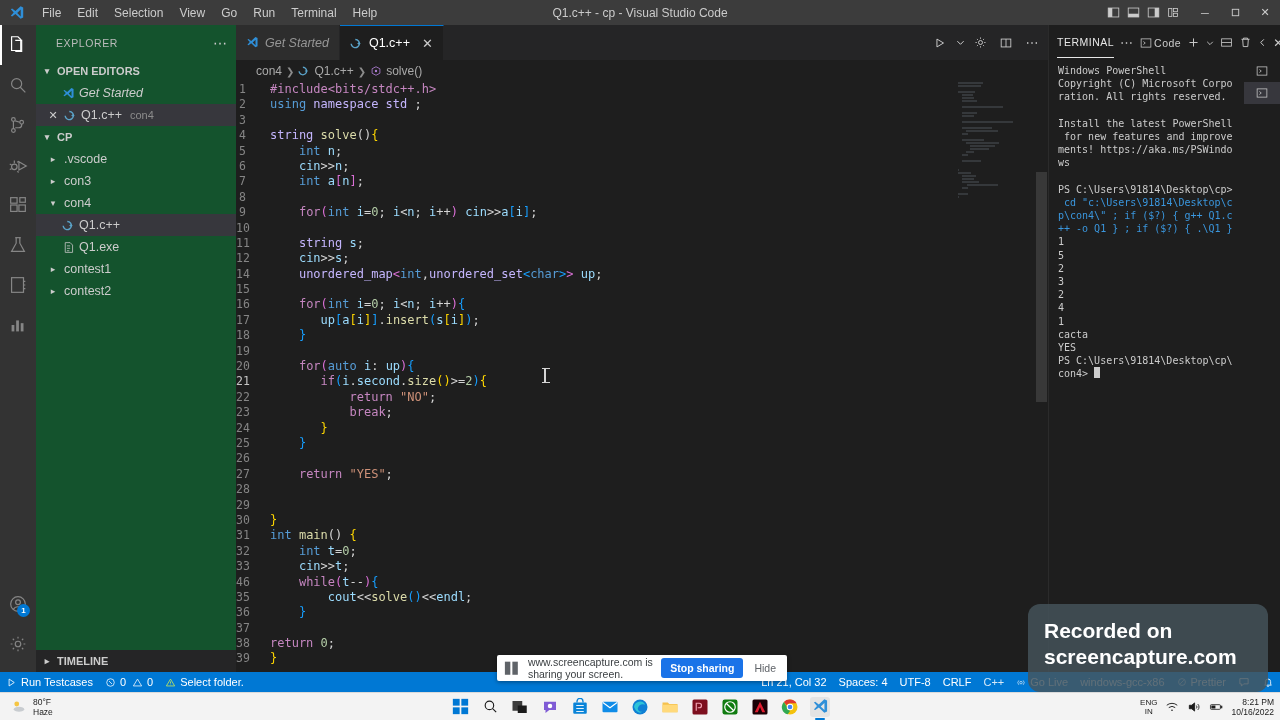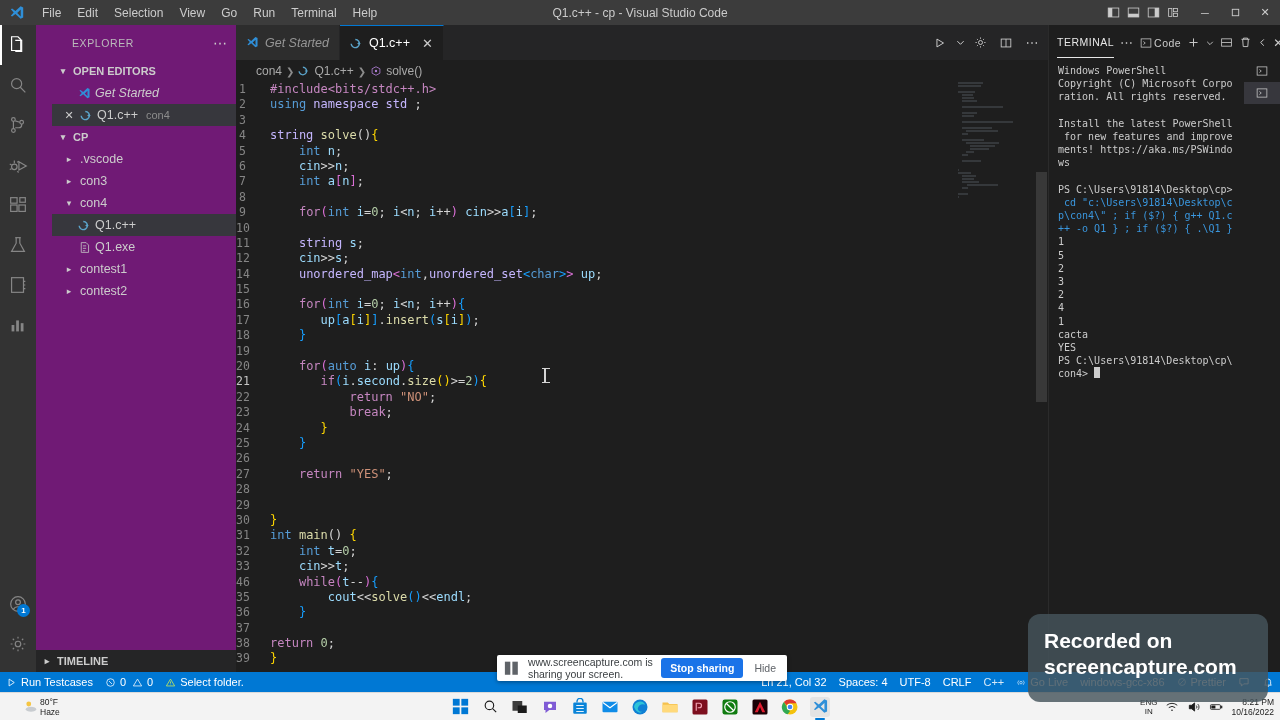--- a/index.html
+++ b/index.html
@@ -46,21 +46,21 @@
   .act-spacer { flex: 1; }
   .badge {
     position: absolute; right: 6px; bottom: 7px; background: #0078d4; color: #fff;
     font-size: 8px; border-radius: 8px; min-width: 13px; height: 13px;
     display: flex; align-items: center; justify-content: center; font-weight: bold;
   }
 
   
   .sidebar {
     position: absolute; top: 25px; left: 36px; width: 200px; height: 647px;
-    background: #701a75; color: #cccccc; font-size: 12px; padding-left: 16px;
+    background: #14532d; color: #cccccc; font-size: 12px;
   }
   .sb-header {
     height: 35px; display: flex; align-items: center; justify-content: space-between;
     padding: 0 8px 0 20px; font-size: 10.5px; letter-spacing: .6px; color: #bbbbbb;
   }
   .sb-dots { color: #ccc; font-size: 14px; letter-spacing: 1px; }
   .sect-header {
     height: 22px; display: flex; align-items: center; gap: 3px;
     font-size: 11px; font-weight: bold; color: #cccccc; padding-left: 4px;
   }
@@ -210,34 +210,34 @@
   }
   .share-pause { color: #5f6368; font-size: 11px; letter-spacing: -1px; }
   .share-stop {
     background: #1a73e8; color: #fff; border-radius: 3px; padding: 4px 9px;
     font-size: 10.5px; font-weight: bold;
   }
   .share-hide { color: #5f6368; font-size: 10.5px; padding: 0 3px; }
 
   
   .rec-overlay {
-    position: absolute; right: 12px; bottom: 18px; width: 240px; height: 88px;
+    position: absolute; right: 12px; bottom: 28px; width: 240px; height: 88px;
     background: rgba(70,84,92,0.82); border-radius: 12px; z-index: 40;
     padding: 14px 16px; color: #ffffff;
   }
   .rec-l1 { font-size: 21px; font-weight: bold; line-height: 26px; }
   .rec-l2 { font-size: 21px; font-weight: bold; line-height: 26px; }
 
   
   .taskbar {
     position: absolute; top: 692px; left: 0; width: 1280px; height: 28px;
     background: #f3f3f3; display: flex; align-items: center;
     border-top: 1px solid #dadada;
   }
-  .weather { display: flex; align-items: center; padding-left: 22px; }
+  .weather { display: flex; align-items: center; gap: 5px; padding-left: 10px; }
   .weather-txt { font-size: 8.5px; color: #1b1b1b; line-height: 10px; }
   .tb-center {
     position: absolute; left: 0; right: 0; display: flex; align-items: center;
     justify-content: center; gap: 10px;
   }
   .tb-ico { width: 20px; height: 20px; display: flex; align-items: center; justify-content: center; }
   .tb-ico.active { position: relative; background: #e4e4e4; border-radius: 3px; }
   .tb-ico.active::after {
     content:''; position:absolute; bottom:-3px; left:5px; width:10px; height:2px;
     background:#0078d4; border-radius:1px;

